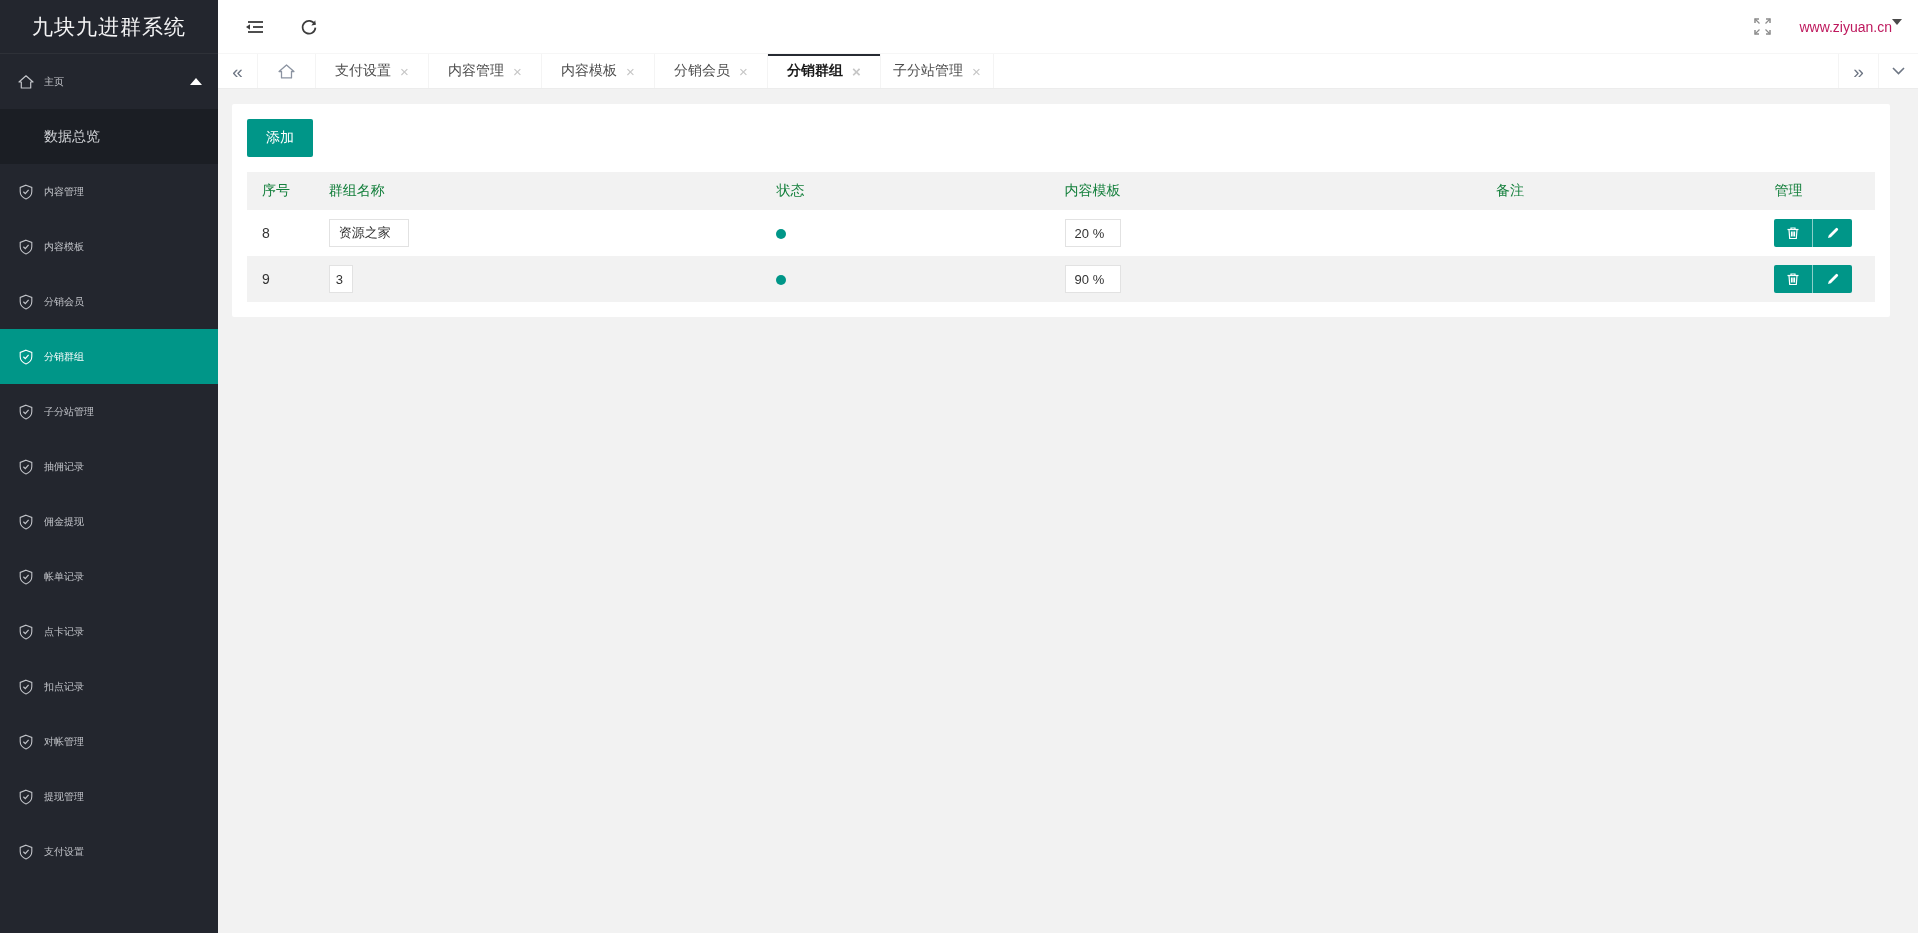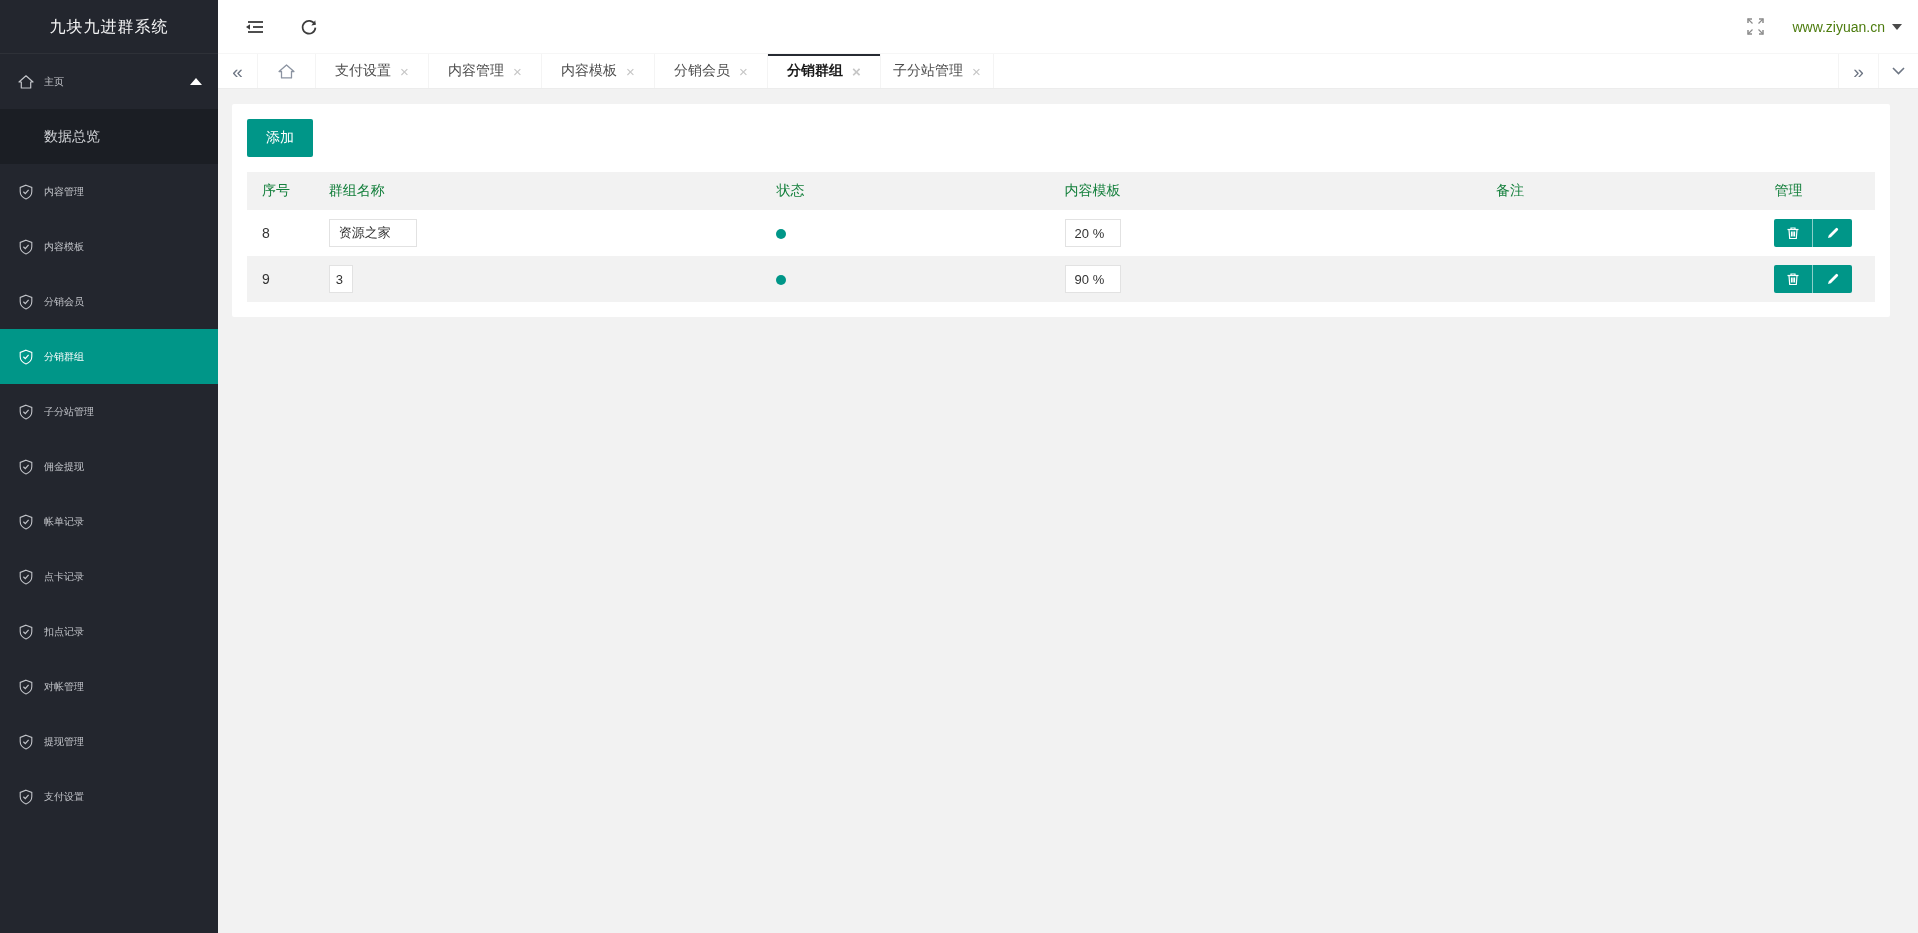--- a/index.html
+++ b/index.html
@@ -1,39 +1,39 @@
 <!DOCTYPE html>
 <html><head>
 <meta charset="utf-8">
 <style>
   * { box-sizing: border-box; margin: 0; padding: 0; }
   html,body { width:1918px; height:933px; overflow:hidden; }
   body { font-family:"Liberation Sans","DejaVu Sans",sans-serif; background:#f2f2f2; font-size:14px; }
 
   
   .sidebar { position:fixed; left:0; top:0; bottom:0; width:218px; background:#23262e; z-index:10; }
-  .logo { height:54px; line-height:54px; text-align:center; color:#f3f3f4; font-size:16px; letter-spacing:1px;
+  .logo { height:54px; line-height:54px; text-align:center; color:#f3f3f4; font-size:21px; letter-spacing:1px;
           border-bottom:1px solid rgba(255,255,255,.05); white-space:nowrap; }
   .nav { }
   .nav-item { height:55px; display:flex; align-items:center; padding:0 16px 0 18px;
               color:#c2c4c9; font-size:10px; cursor:pointer; }
   .nav-item .ico { width:16px; height:16px; margin-right:10px; flex:0 0 16px; display:flex; align-items:center; }
   .nav-item svg { display:block; }
   .nav-item.active { background:#009688; color:#fff; }
   .nav-sub { height:55px; line-height:55px; padding-left:44px; background:#1b1e24; color:#cfd1d5; font-size:14px; cursor:pointer; }
   .caret-up { margin-left:auto; width:0; height:0; border-left:6px solid transparent; border-right:6px solid transparent;
               border-bottom:7px solid #ffffff; }
 
   
   .main { margin-left:218px; }
   .header { height:54px; background:#fff; display:flex; align-items:center; border-bottom:1px solid #f6f6f6; }
   .header .h-left { display:flex; align-items:center; gap:36px; padding-left:26px; }
   .header .h-right { margin-left:auto; display:flex; align-items:center; gap:28px; padding-right:16px; }
   .icon-btn { display:flex; align-items:center; justify-content:center; cursor:pointer; color:#3c3c3c; }
-  .site-switch { display:flex; align-items:center; gap:7px; color:#4d7c0f; font-size:14px; cursor:pointer; }
+  .site-switch { display:flex; gap:0; color:#be185d; font-size:14px; cursor:pointer; }
   .caret-down { width:0; height:0; border-left:5px solid transparent; border-right:5px solid transparent;
                 border-top:6px solid #4a4a4a; }
 
   
   .tabbar { height:35px; background:#fff; display:flex; align-items:stretch; border-bottom:1px solid #ececec; }
   .tab-ctrl { width:40px; display:flex; align-items:center; justify-content:center; color:#6e7684;
               border-right:1px solid #f4f4f4; cursor:pointer; font-size:19px; line-height:1; }
   .tab-home { width:58px; display:flex; align-items:center; justify-content:center; border-right:1px solid #f4f4f4; cursor:pointer; color:#8b93a1; }
   .tab { width:113px; display:flex; align-items:center; justify-content:center; gap:9px; font-size:14px; color:#4d4d4d;
          border-right:1px solid #f4f4f4; cursor:pointer; position:relative; }
@@ -55,21 +55,21 @@
   tr.row-even td { background:#f2f2f2; }
   .col-index  { width:4.1%; }
   .col-name   { width:27.5%; }
   .col-status { width:17.7%; }
   .col-ratio  { width:26.5%; }
   .col-remark { width:17.1%; }
   .col-manage { width:7.1%; }
 
   .cell-input { border:1px solid #e2e2e2; background:#fff; color:#333; font-size:13px; height:28px;
                 padding:0 9px; font-family:inherit; outline:none; }
-  .name-wide   { width:88px; }
+  .name-wide   { width:80px; }
   .name-narrow { width:24px; padding:0 6px; }
   .ratio-input { width:56px; }
   .dot { display:inline-block; width:10px; height:10px; border-radius:50%; background:#009688; vertical-align:middle; }
 
   .btn-group { display:inline-flex; }
   .btn-ico { width:39px; height:28px; background:#009688; display:flex; align-items:center; justify-content:center;
              border:none; cursor:pointer; padding:0; }
   .btn-ico.first { border-radius:2px 0 0 2px; border-right:1px solid rgba(255,255,255,.55); }
   .btn-ico.last  { border-radius:0 2px 2px 0; }
 </style>
@@ -135,20 +135,29 @@
     <div class="nav-item">
       <span class="ico">
           <svg width="16" height="16" viewBox="0 0 16 16">
             <path d="M8 1.2 L13.8 3.4 V7.6 C13.8 11.4 11.4 13.8 8 14.9 C4.6 13.8 2.2 11.4 2.2 7.6 V3.4 Z" fill="none" stroke="currentColor" stroke-width="1.1"></path>
             <path d="M5.4 7.8 L7.3 9.6 L10.6 5.8" fill="none" stroke="currentColor" stroke-width="1.2"></path>
           </svg>
         </span>
       <span>子分站管理</span>
     </div>
 
+    <div class="nav-item">
+      <span class="ico">
+          <svg width="16" height="16" viewBox="0 0 16 16">
+            <path d="M8 1.2 L13.8 3.4 V7.6 C13.8 11.4 11.4 13.8 8 14.9 C4.6 13.8 2.2 11.4 2.2 7.6 V3.4 Z" fill="none" stroke="currentColor" stroke-width="1.1"></path>
+            <path d="M5.4 7.8 L7.3 9.6 L10.6 5.8" fill="none" stroke="currentColor" stroke-width="1.2"></path>
+          </svg>
+        </span>
+      <span>抽佣记录</span>
+    </div>
 
     <div class="nav-item">
       <span class="ico">
           <svg width="16" height="16" viewBox="0 0 16 16">
             <path d="M8 1.2 L13.8 3.4 V7.6 C13.8 11.4 11.4 13.8 8 14.9 C4.6 13.8 2.2 11.4 2.2 7.6 V3.4 Z" fill="none" stroke="currentColor" stroke-width="1.1"></path>
             <path d="M5.4 7.8 L7.3 9.6 L10.6 5.8" fill="none" stroke="currentColor" stroke-width="1.2"></path>
           </svg>
         </span>
       <span>佣金提现</span>
     </div>

